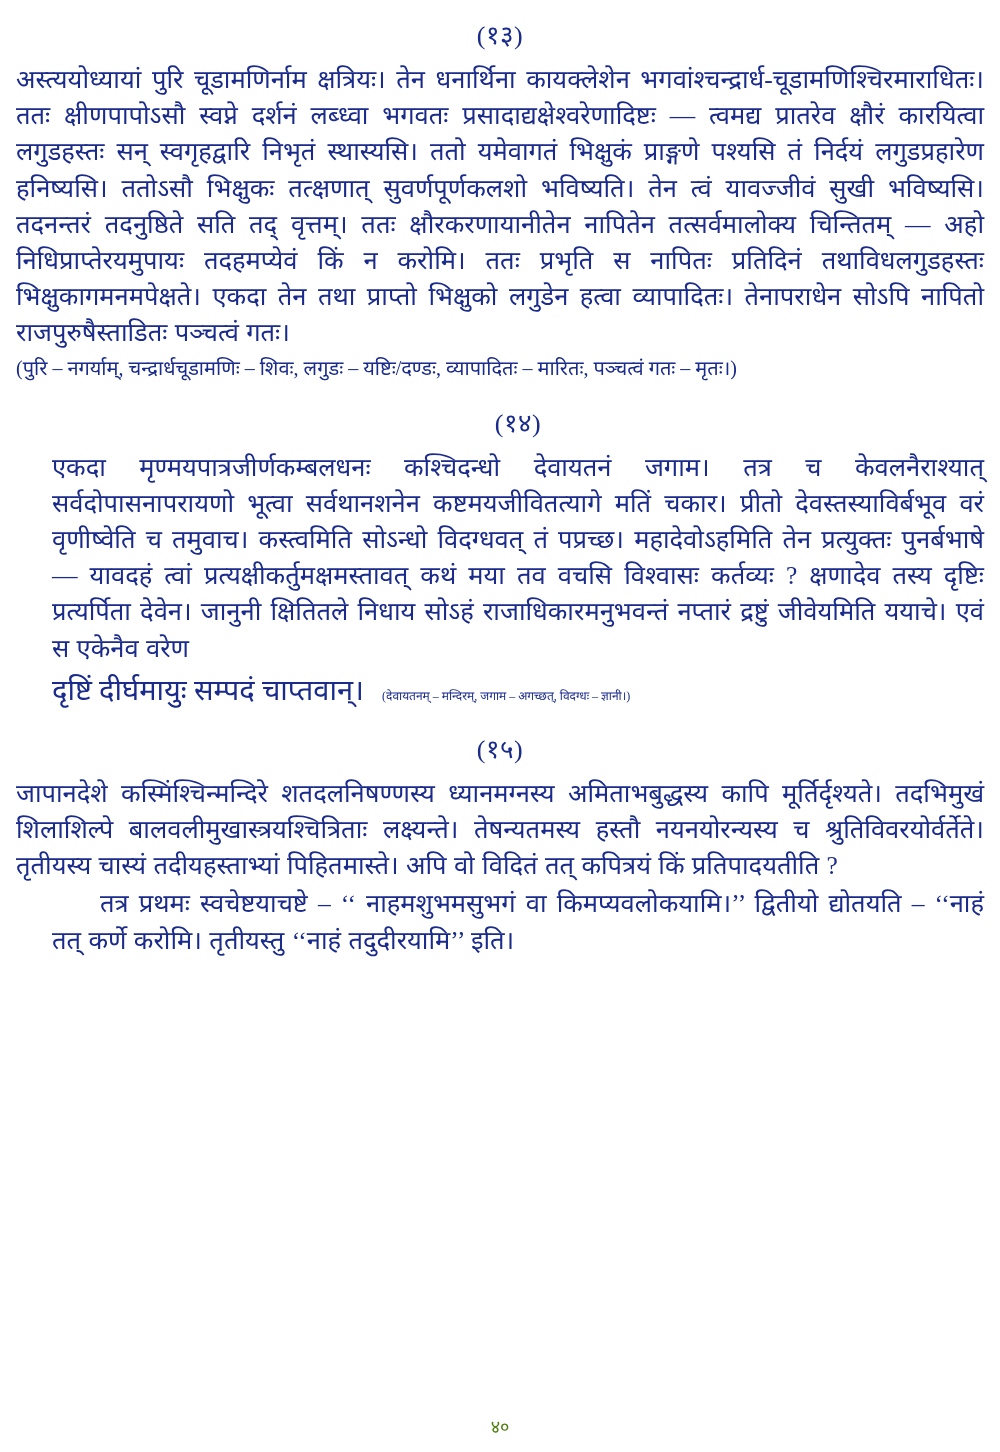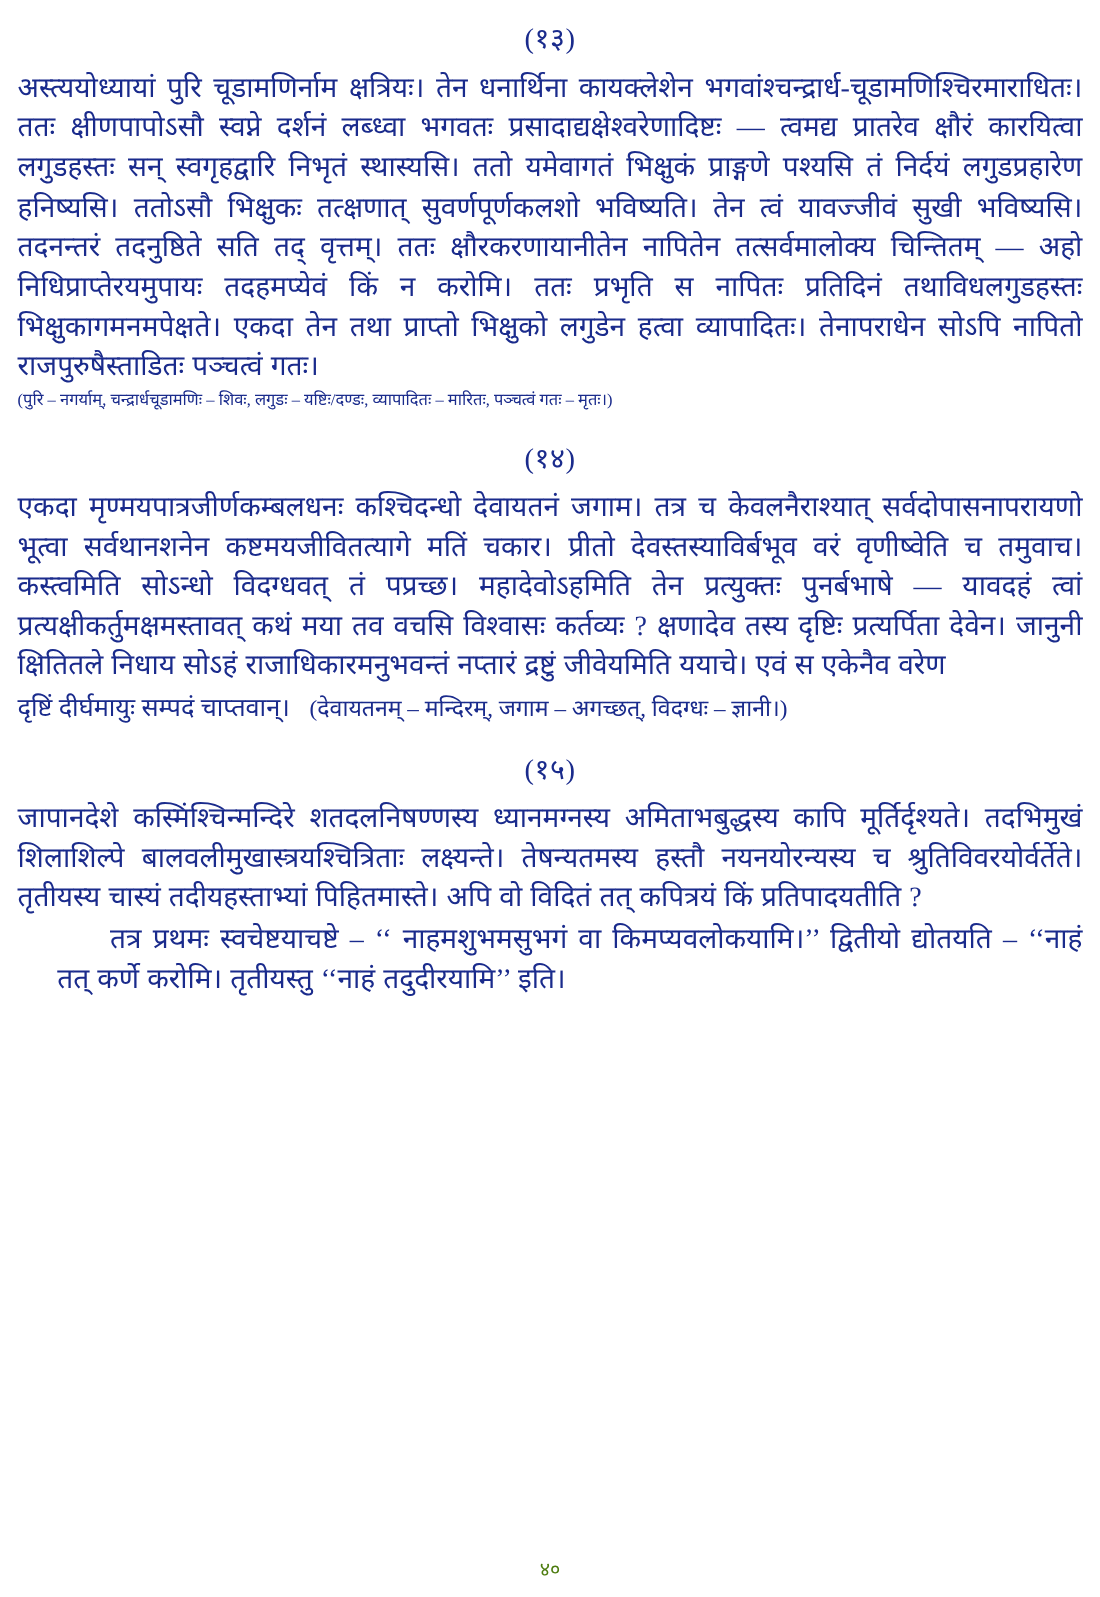--- a/index.html
+++ b/index.html
@@ -35,45 +35,45 @@
     text-align: justify;
     text-justify: inter-word;
     margin: 0 0 2px 0;
     word-spacing: 1px;
   }
   .para.indented {
     text-indent: 48px;
     margin-left: 36px;
   }
   .gloss {
-    font-size: 15px;
+    font-size: 20px;
     line-height: 1.4;
     color: #1a2b8c;
     margin: 2px 0 0 0;
   }
   .gloss.inline-tail {
     display: inline;
   }
   .block {
     margin-bottom: 4px;
   }
   .s13 { margin-top: 2px; }
-  .s14 { margin-top: 22px; }
+  .s14 { margin-top: 22px; margin-left: 36px; }
   .s15 { margin-top: 22px; }
   .lastline {
     display: flex;
     align-items: baseline;
     gap: 18px;
   }
   .lastline .main {
-    font-size: 23px;
+    font-size: 29px;
     white-space: nowrap;
   }
   .lastline .gl {
-    font-size: 21px;
+    font-size: 12px;
     text-align: center;
   }
   .page-number {
     position: absolute;
     bottom: 14px;
     left: 0;
     width: 1000px;
     text-align: center;
     font-size: 18px;
     color: #4d7c0f;

